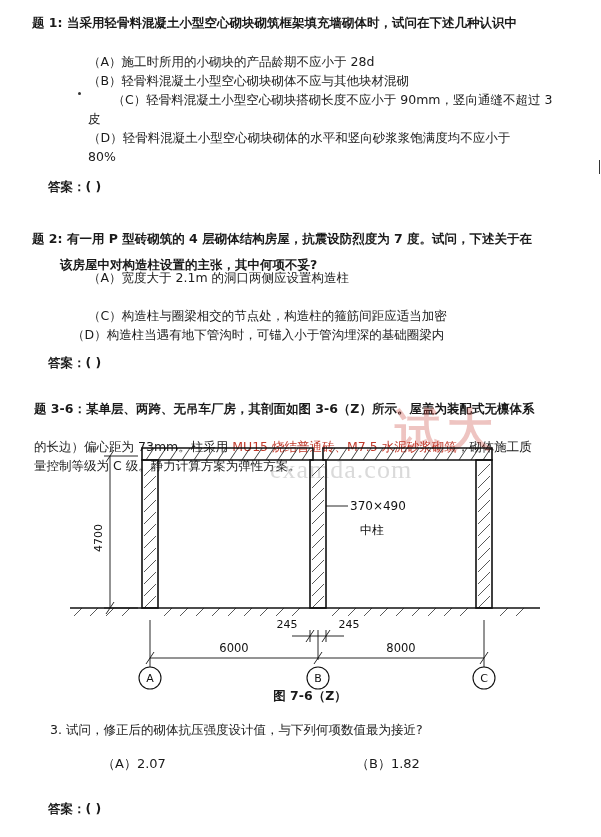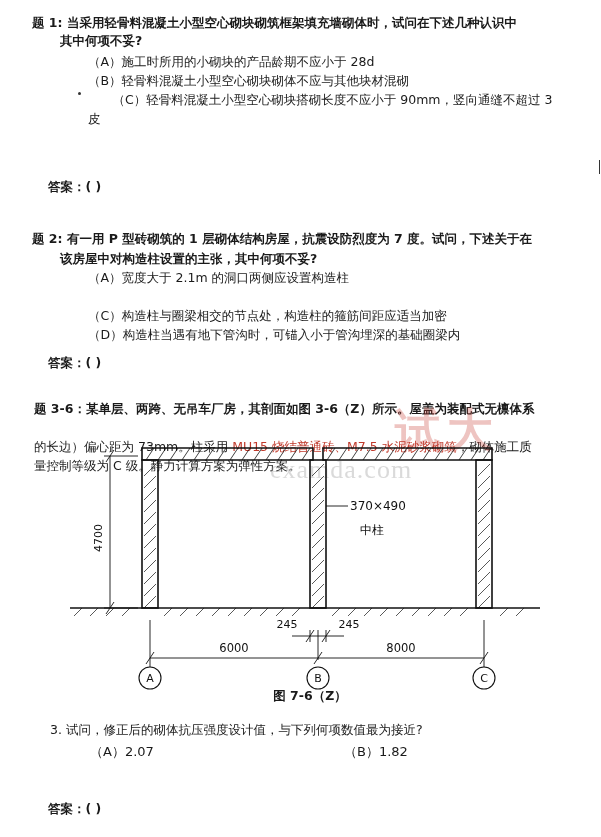--- a/index.html
+++ b/index.html
@@ -12,21 +12,21 @@
     height: 837px;
     font-family: "DejaVu Sans", "Liberation Sans", sans-serif;
     color: #1a1a1a;
     position: relative;
     overflow: hidden;
   }
   .page {
     position: relative;
     width: 601px;
     height: 837px;
-    padding: 0;
+    padding: 12px;
     box-sizing: border-box;
   }
   .blk {
     position: absolute;
     box-sizing: border-box;
   }
   .qtitle {
     font-weight: bold;
     font-size: 12.5px;
     line-height: 18px;
@@ -121,58 +121,61 @@
   }
 </style>
 </head>
 <body>
 
 <div class="page">
 
   <div class="blk qtitle" style="left:32px; top:14px; width:545px;">
     <span>题 1: 当采用轻骨料混凝土小型空心砌块砌筑框架填充墙砌体时，试问在下述几种认识中</span>
   </div>
-  <div class="blk qtitle cont" style="left:32px; top:32px; width:545px;">
-    <span>其中何项不妥?</span>
-  </div>
 
   <div class="blk opt" style="left:32px; top:53px; width:545px;">
     <span>（A）施工时所用的小砌块的产品龄期不应小于 28d</span>
   </div>
   <div class="blk opt" style="left:32px; top:72px; width:545px;">
     <span>（B）轻骨料混凝土小型空心砌块砌体不应与其他块材混砌</span>
   </div>
   <div class="blk opt" style="left:32px; top:91px; width:545px;text-align:center;">
     <span>（C）轻骨料混凝土小型空心砌块搭砌长度不应小于 90mm，竖向通缝不超过 3</span>
   </div>
   <div class="blk opt" style="left:32px; top:110px; width:545px;">
     <span>皮</span>
   </div>
+  <div class="blk opt" style="left:32px; top:129px; width:545px;">
+    <span>（D）轻骨料混凝土小型空心砌块砌体的水平和竖向砂浆浆饱满度均不应小于</span>
+  </div>
+  <div class="blk opt" style="left:32px; top:148px; width:545px;">
+    <span>80%</span>
+  </div>
   <div class="bullet-dot"></div>
 
   <div class="blk answer" style="left:48px; top:178px;">
     <span>答案：(    )</span>
   </div>
 
   <div class="scroll-tick"></div>
 
   <div class="blk qtitle" style="left:32px; top:230px; width:545px;">
-    <span>题 2: 有一用 P 型砖砌筑的 1 层砌体结构房屋，抗震设防烈度为 7 度。试问，下述关于在</span>
-  </div>
-  <div class="blk qtitle cont" style="left:32px; top:250px; width:545px;">
+    <span>题 2: 有一用 P 型砖砌筑的 4 层砌体结构房屋，抗震设防烈度为 7 度。试问，下述关于在</span>
+  </div>
+  <div class="blk qtitle cont" style="left:32px; top:256px; width:545px;">
     <span>该房屋中对构造柱设置的主张，其中何项不妥?</span>
   </div>
 
   <div class="blk opt" style="left:32px; top:269px; width:545px;">
     <span>（A）宽度大于 2.1m 的洞口两侧应设置构造柱</span>
   </div>
   <div class="blk opt" style="left:32px; top:307px; width:545px;">
     <span>（C）构造柱与圈梁相交的节点处，构造柱的箍筋间距应适当加密</span>
   </div>
-  <div class="blk opt" style="left:32px; top:326px; width:545px;">
+  <div class="blk opt" style="left:16px; top:326px; width:545px;">
     <span>（D）构造柱当遇有地下管沟时，可锚入小于管沟埋深的基础圈梁内</span>
   </div>
 
   <div class="blk answer" style="left:48px; top:354px;">
     <span>答案：(    )</span>
   </div>
 
   <div class="blk qtitle" style="left:34px; top:400px; width:550px;">
     <span>题 3-6：某单层、两跨、无吊车厂房，其剖面如图 3-6（Z）所示。屋盖为装配式无檩体系</span>
   </div>

